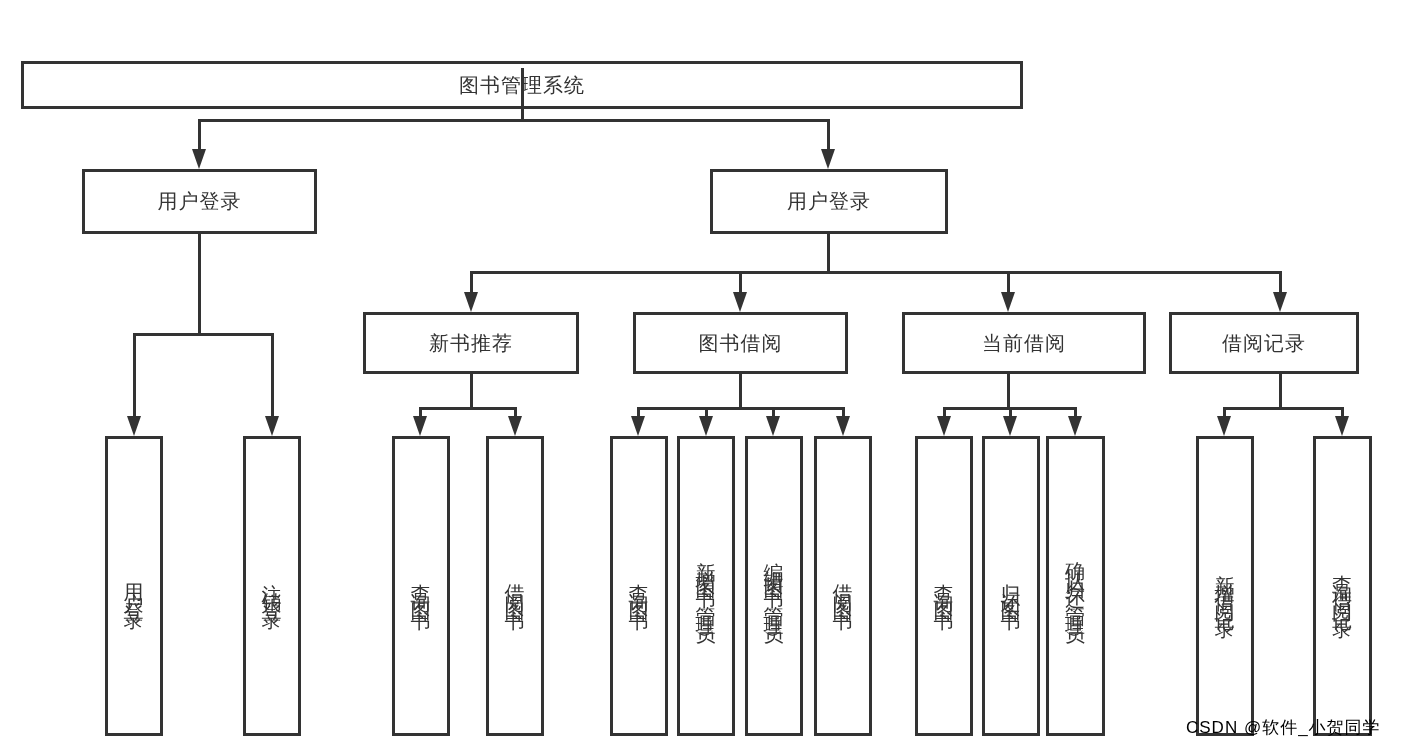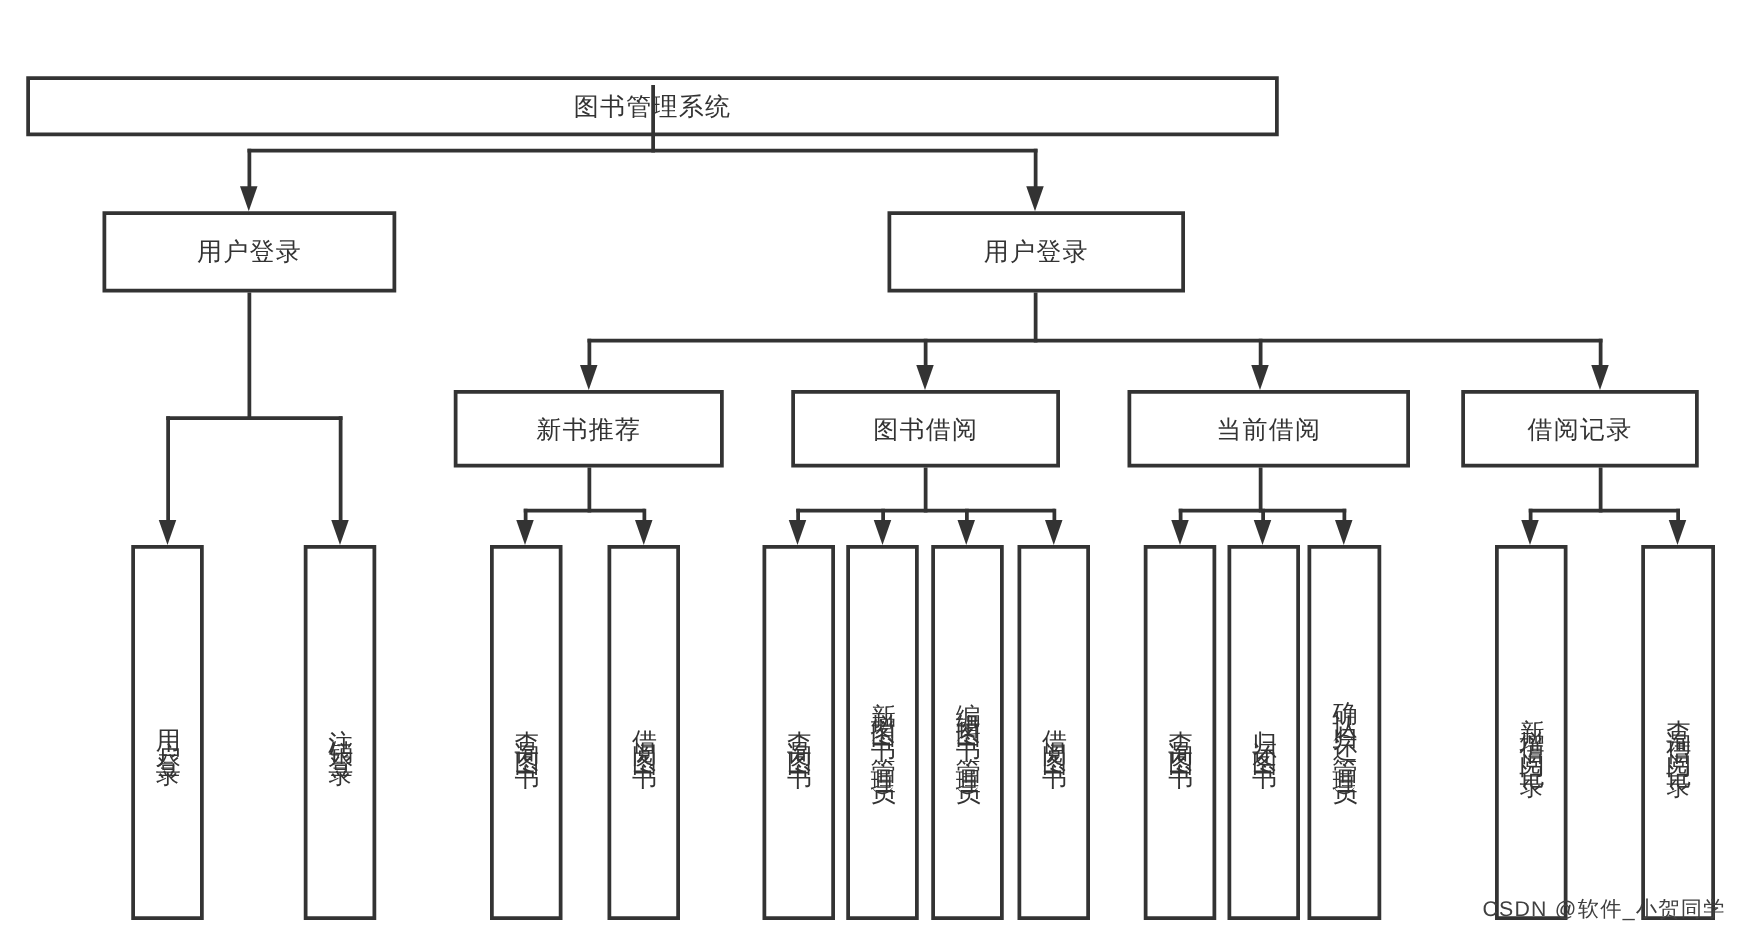--- a/index.html
+++ b/index.html
@@ -50,21 +50,21 @@
     height: 0;
     border-left: 7px solid transparent;
     border-right: 7px solid transparent;
     border-top: 20px solid #333333;
   }
   .watermark {
     position: absolute;
     left: 1186px;
     top: 716px;
     font-size: 17px;
-    color: #404040;
+    color: #000000;
     letter-spacing: 1px;
     white-space: nowrap;
     z-index: 5;
   }
 </style>
 </head>
 <body>
 
 <div id="canvas">
 
@@ -78,21 +78,21 @@
   <div class="box" style="left:710px; top:169px; width:238px; height:65px;">
     <span class="hlabel">用户登录</span>
   </div>
 
   <div class="box" style="left:363px; top:312px; width:216px; height:62px;">
     <span class="hlabel">新书推荐</span>
   </div>
   <div class="box" style="left:633px; top:312px; width:215px; height:62px;">
     <span class="hlabel">图书借阅</span>
   </div>
-  <div class="box" style="left:902px; top:312px; width:226px; height:62px;">
+  <div class="box" style="left:902px; top:312px; width:244px; height:62px;">
     <span class="hlabel">当前借阅</span>
   </div>
   <div class="box" style="left:1169px; top:312px; width:190px; height:62px;">
     <span class="hlabel">借阅记录</span>
   </div>
 
   <div class="box" style="left:105px; top:436px; width:58px; height:300px;">
     <span class="vlabel">用户登录</span>
   </div>
   <div class="box" style="left:243px; top:436px; width:58px; height:300px;">

